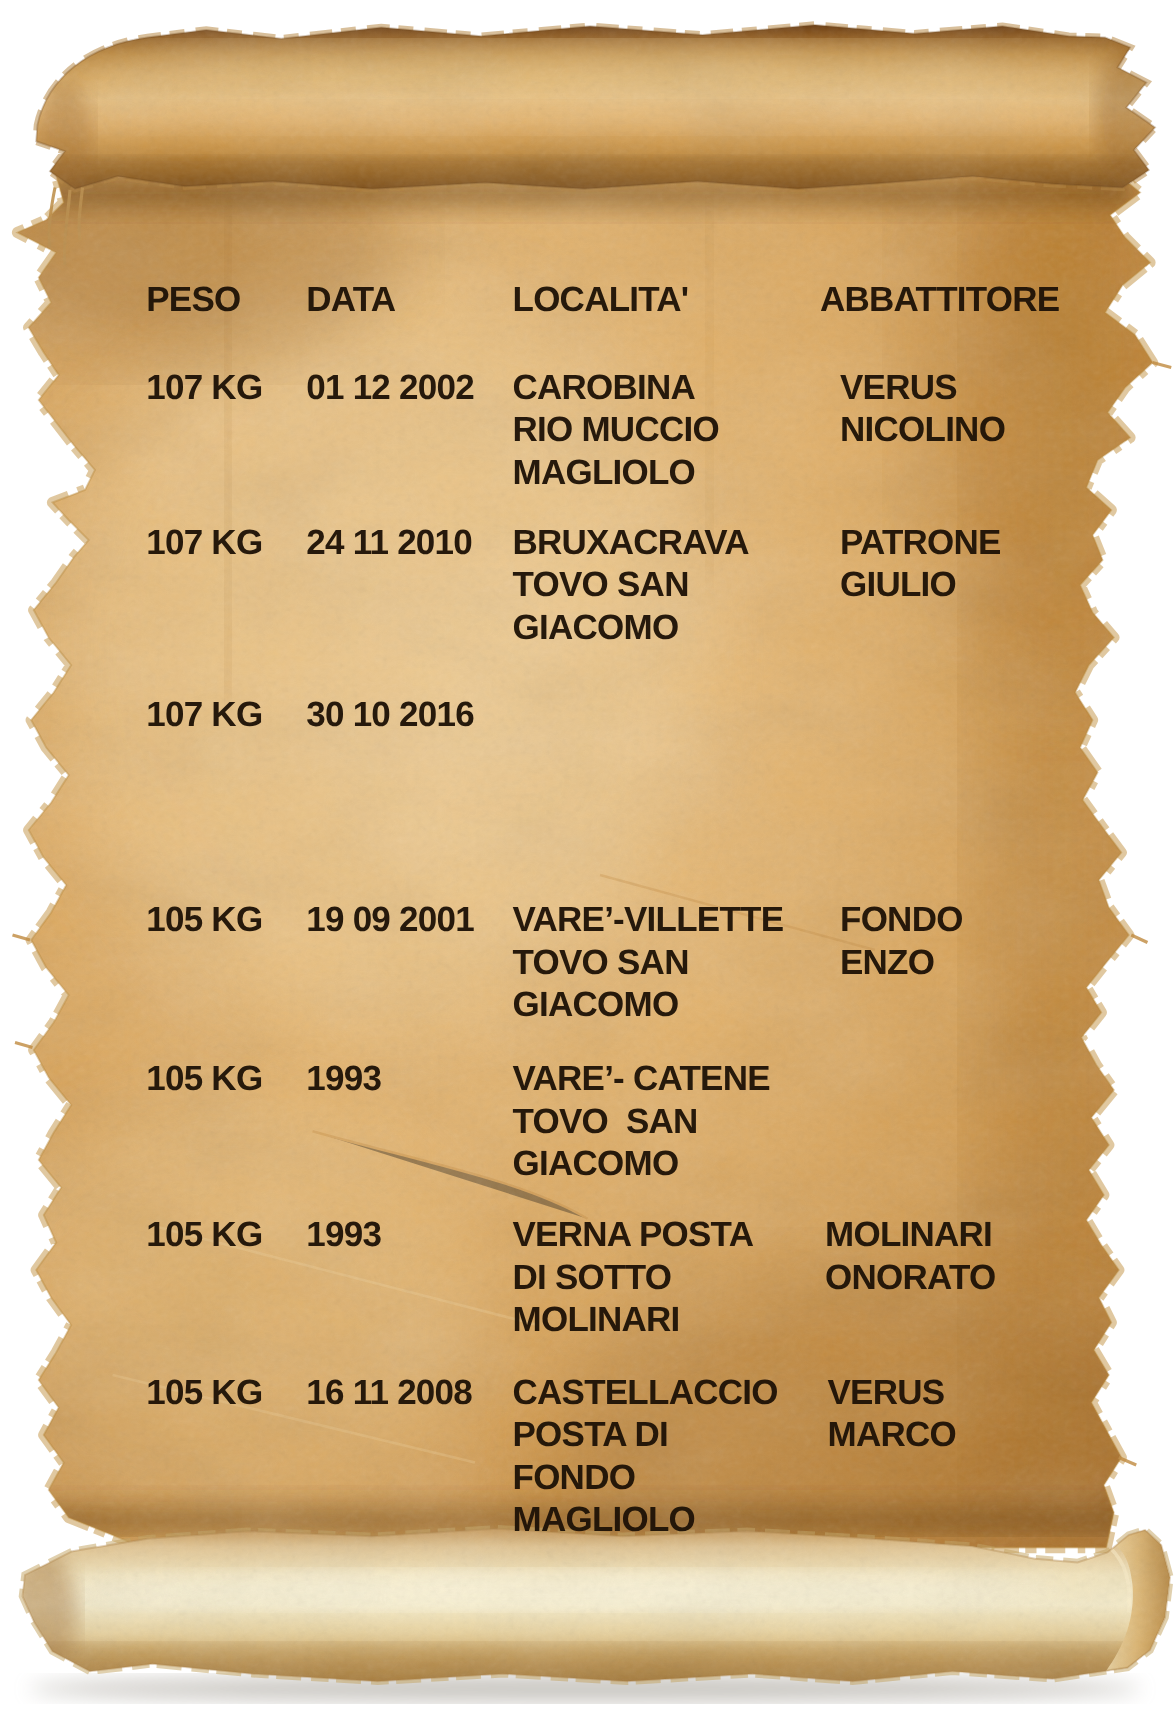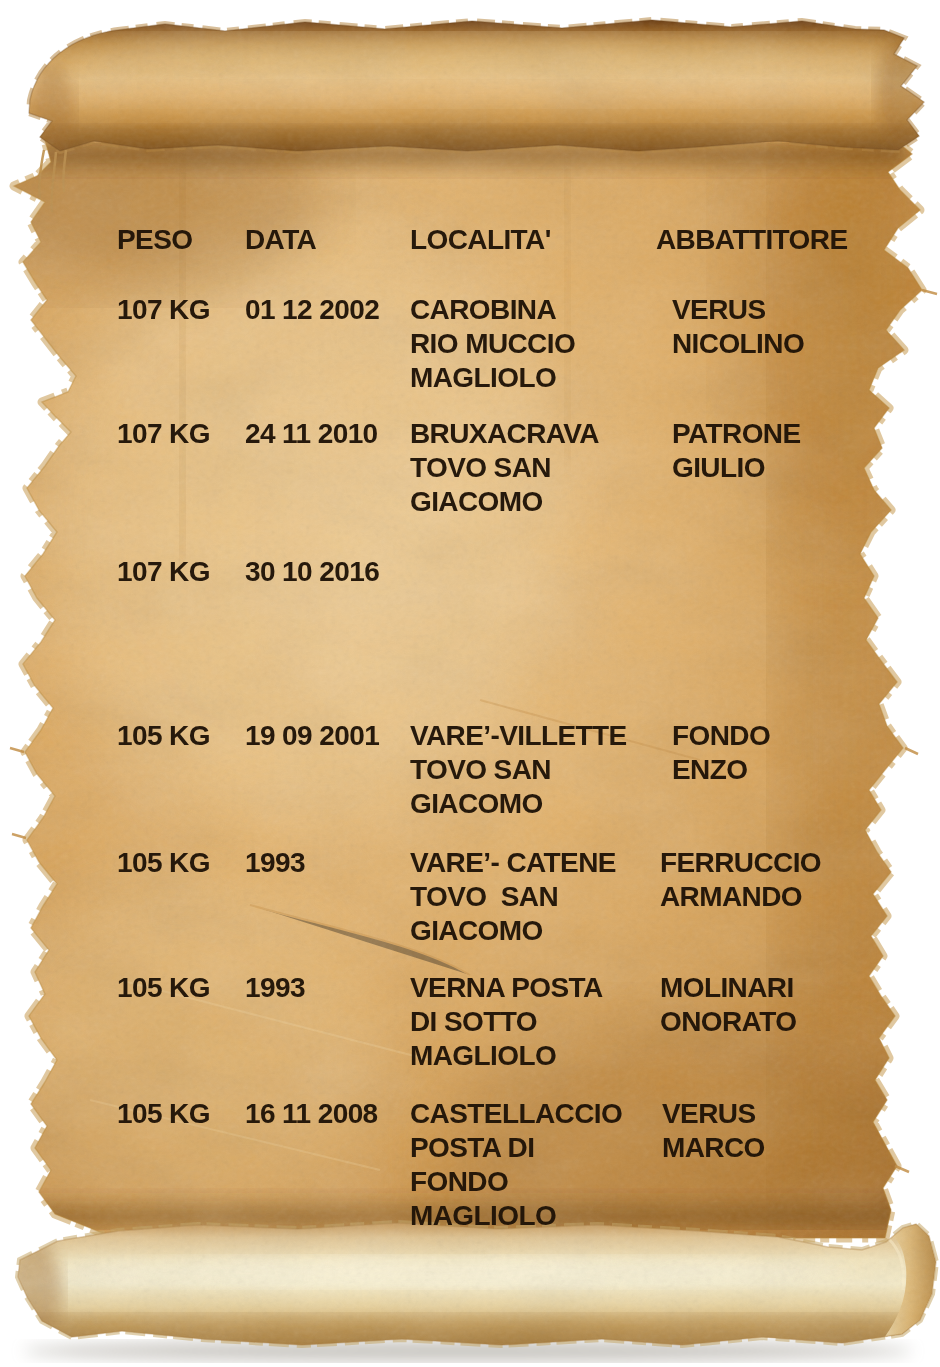--- a/index.html
+++ b/index.html
@@ -239,30 +239,28 @@
       <div class="cell abb">FONDO
 ENZO</div>
     </div>
 
     <div class="trow" style="top:846px">
       <div class="cell">105 KG</div>
       <div class="cell">1993</div>
       <div class="cell">VARE’- CATENE
 TOVO  SAN
 GIACOMO</div>
-      <div class="cell abb" style="margin-left:-12px">FERRUCCIO
-ARMANDO</div>
     </div>
 
     <div class="trow" style="top:971px">
       <div class="cell">105 KG</div>
       <div class="cell">1993</div>
       <div class="cell">VERNA POSTA
 DI SOTTO
-MAGLIOLO</div>
+MOLINARI</div>
       <div class="cell abb" style="margin-left:-12px">MOLINARI
 ONORATO</div>
     </div>
 
     <div class="trow" style="top:1097px">
       <div class="cell">105 KG</div>
       <div class="cell">16 11 2008</div>
       <div class="cell">CASTELLACCIO
 POSTA DI
 FONDO

